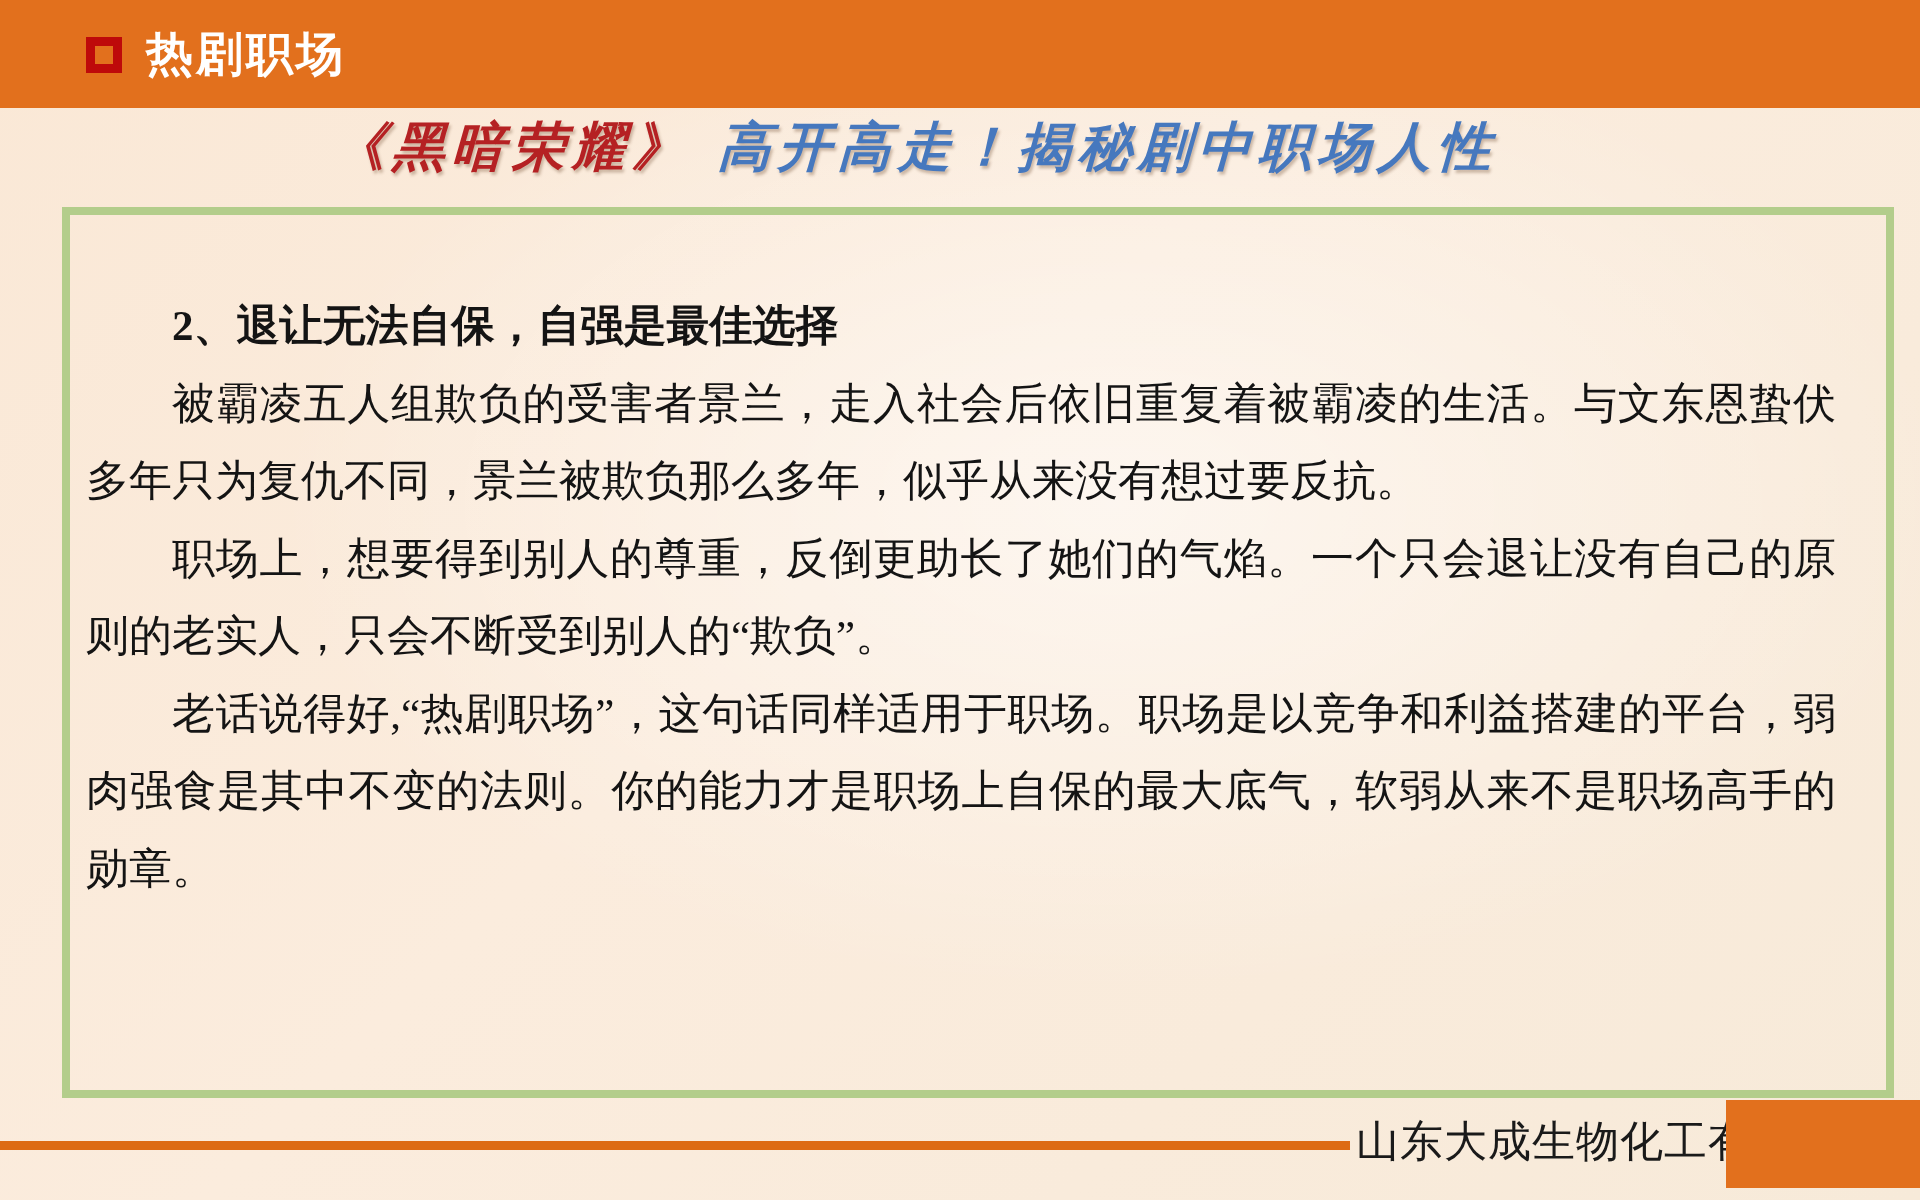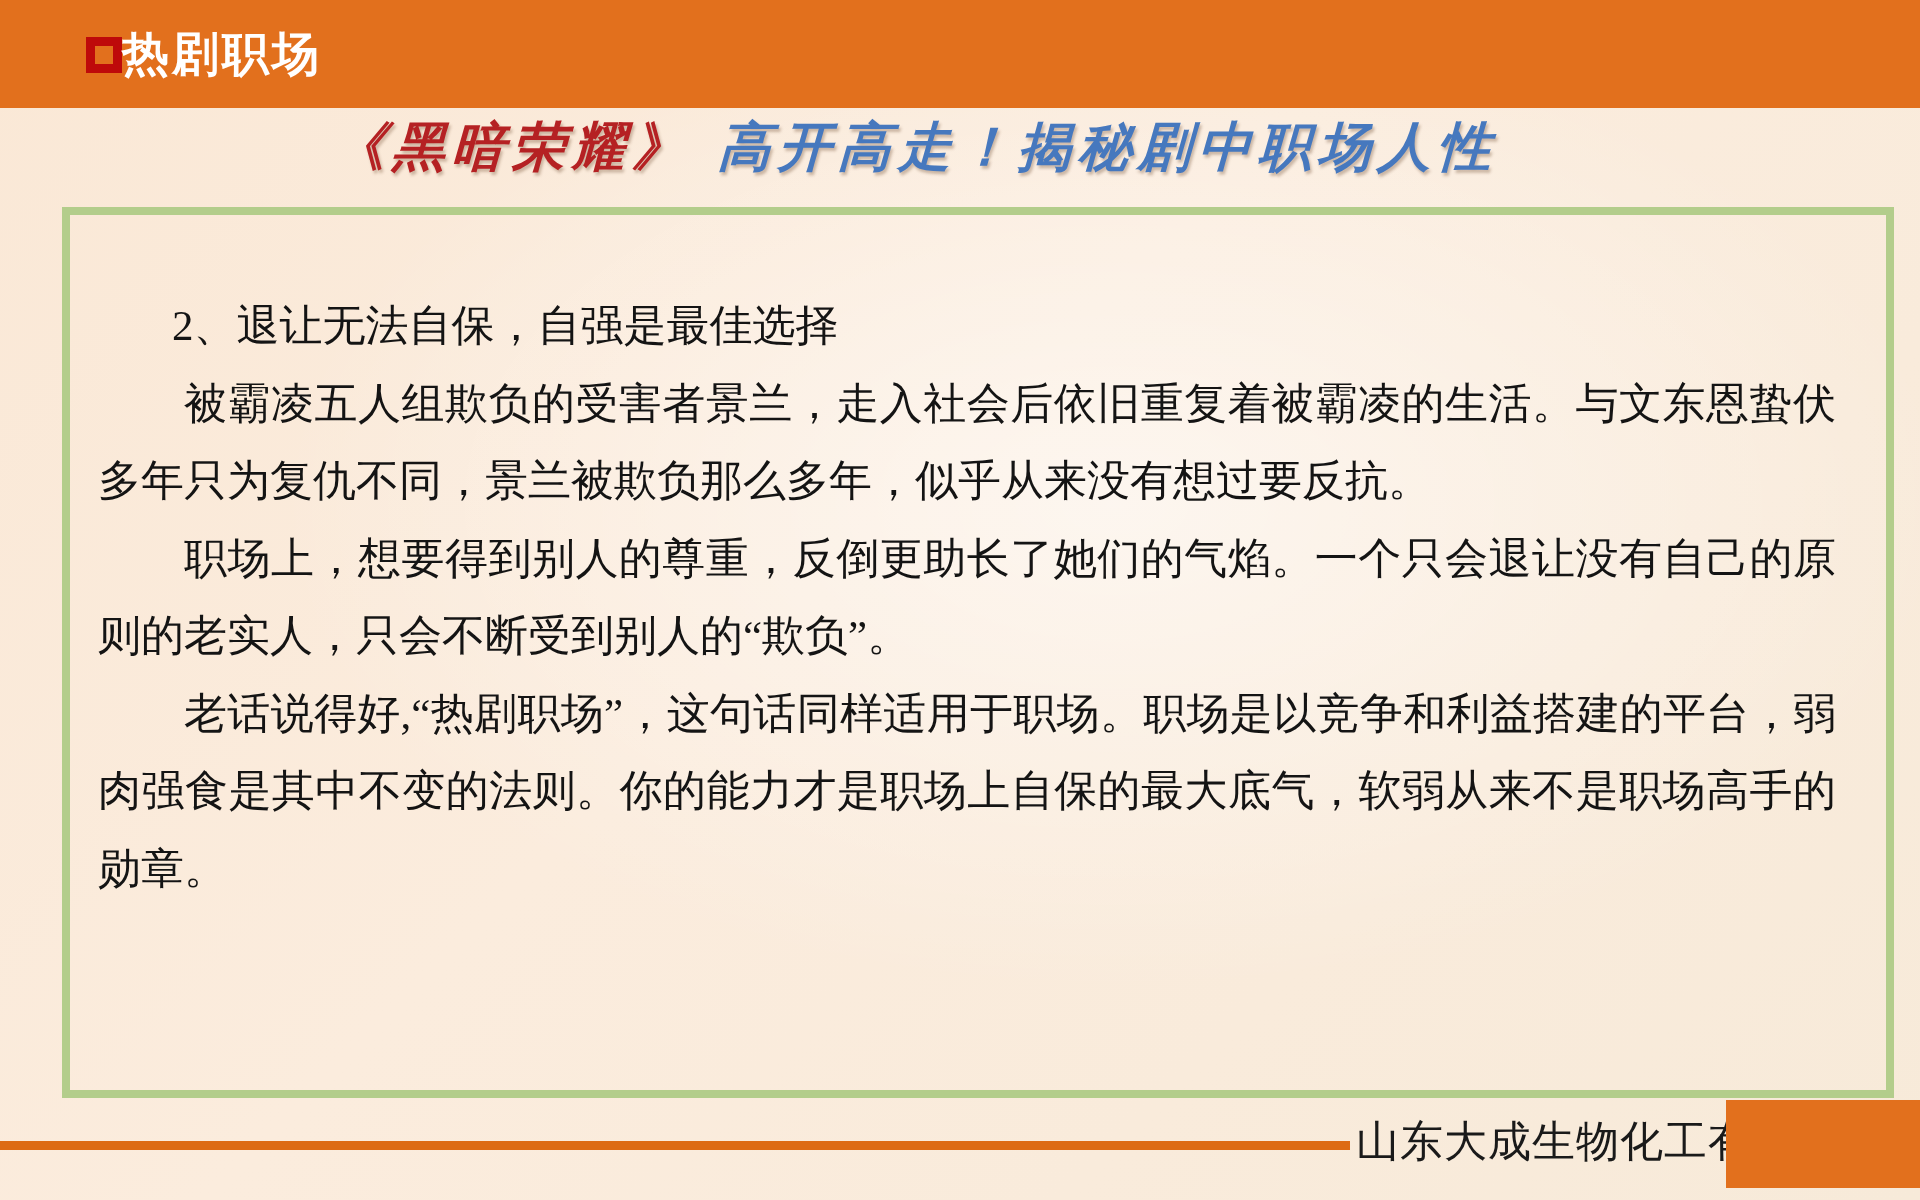--- a/index.html
+++ b/index.html
@@ -21,20 +21,21 @@
     display: flex; align-items: center;
   }
   .header-bullet {
     width: 36px; height: 36px;
     margin-left: 86px; margin-top: 2px;
     border: 9px solid #be0a0a;
     background: transparent;
     flex: 0 0 auto;
   }
   .header-title {
+    margin-left: 24px;
     color: #ffffff;
     font-size: 47px;
     font-weight: bold;
     letter-spacing: 3px;
     font-family: Liberation Mono, monospace;
   }
 
   
   .slide-title {
     position: absolute; left: 0; top: 112px;
@@ -60,27 +61,26 @@
     border: 8px solid #b3cd8b;
     padding: 72px 50px 0 16px;
   }
   .content-text {
     font-family: "Liberation Serif", "DejaVu Serif", serif;
     font-size: 43px;
     line-height: 77.5px;
     color: #141414;
   }
   .content-heading {
-    font-weight: normal;
+    font-weight: bold;
     text-indent: 2em;
   }
   .content-paragraphs p {
     text-indent: 2em;
     text-align: justify;
-    margin-left: 12px;
   }
 
   
   .footer-rule {
     position: absolute;
     left: 0; top: 1141px;
     width: 1350px; height: 9px;
     background: #dd6b14;
   }
   .footer-company {

